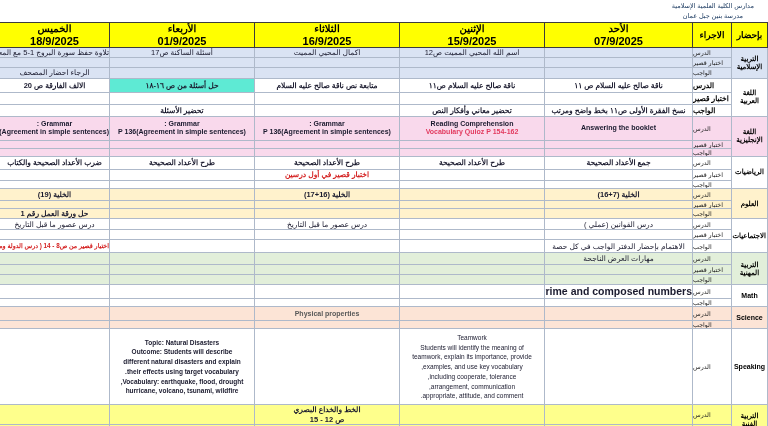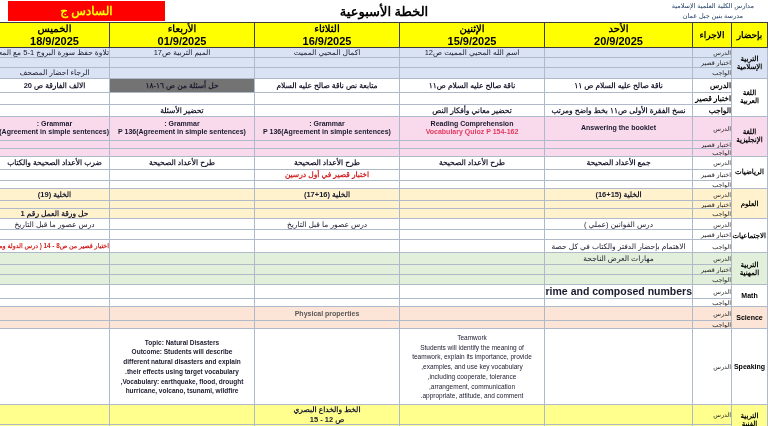--- a/index.html
+++ b/index.html
@@ -13,62 +13,60 @@
     font-weight:bold;font-size:13px;color:#000}
   .school{position:absolute;right:14px;top:1px;font-size:6.5px;color:#17365d;
     text-align:center;line-height:1.55}
   table{border-collapse:collapse;width:768px;table-layout:fixed;border:1px solid #555}
   th,td{border:1px solid #aeb9ca;overflow:hidden}
   thead th{background:#ffff00;border:1px solid #3c3c3c;height:23px;vertical-align:middle;padding:0;text-align:center}
   .hsub{font-size:9px;font-weight:bold;color:#000}
   .dname{font-size:10px;font-weight:bold;line-height:1.15;color:#000}
   .ddate{font-size:11px;font-weight:bold;line-height:1.1;color:#000}
   .sname{font-weight:bold;font-size:7px;text-align:center;vertical-align:middle;padding:0 1px;color:#000}
-  .plabel{font-size:6.3px;color:#222;text-align:right;vertical-align:middle;white-space:nowrap}
+  .plabel{font-size:6.3px;color:#222;text-align:left;vertical-align:middle;white-space:nowrap}
   .pb{font-size:7.5px;font-weight:bold;color:#000}
   .cell{text-align:center;vertical-align:middle;padding:0}
   .line{font-size:7.5px;line-height:1.25;white-space:nowrap;color:#1a1a2e}
   .b{font-weight:bold}
   .red{color:#d42020}
   .rose{color:#e23a5f}
   .gray{color:#595959}
   .big{font-size:10.5px}
   .en{font-size:7px}
   .sp{font-size:6.5px;line-height:1.5}
   .xs{font-size:6.3px}
 </style>
 </head>
 <body>
 
 <div class="topbar">
   <div class="school">
     <div>مدارس الكلية العلمية الإسلامية</div>
     <div>مدرسة بنين جبل عمان</div>
   </div>
-  <div class="title">الخطة الأسبوعية</div>
-  <div class="class-badge">السادس ج</div>
 </div>
 
 <table dir="rtl">
   <colgroup>
     <col style="width:36px">
       <col style="width:39px">
       <col style="width:148px">
     <col style="width:145px">
       <col style="width:145px">
       <col style="width:145px">
       <col style="width:110px">
   </colgroup>
   <thead>
     <tr>
       <th class="hsub">بإحضار</th>
       <th class="hsub">الاجراء</th>
       <th>
         <div class="dname">الأحد</div>
-        <div class="ddate">20/9/2025</div>
+        <div class="ddate">07/9/2025</div>
       </th>
       <th>
         <div class="dname">الإثنين</div>
         <div class="ddate">15/9/2025</div>
       </th>
       <th>
         <div class="dname">الثلاثاء</div>
         <div class="ddate">16/9/2025</div>
       </th>
       <th>
@@ -86,21 +84,21 @@
         <td rowspan="3" class="sname" style="background: rgb(218, 227, 243);">التربية الإسلامية</td>
         <td class="plabel " style="background: rgb(218, 227, 243);">الدرس</td>
         <td class="cell" style="background: rgb(218, 227, 243);"></td>
         <td class="cell" style="background: rgb(218, 227, 243);">
           <div class="line ">اسم الله المحيي المميت ص12</div>
         </td>
         <td class="cell" style="background: rgb(218, 227, 243);">
           <div class="line ">اكمال المحيي المميت</div>
         </td>
         <td class="cell" style="background: rgb(218, 227, 243);">
-          <div class="line ">الميم التربية ص17</div>
+          <div class="line ">أسئلة الساكنة ص17</div>
         </td>
         <td class="cell" style="background: rgb(218, 227, 243);">
           <div class="line ">تلاوة حفظ سورة البروج 1-5 مع المعلمة</div>
         </td>
       </tr>
       <tr style="height: 10px;">
         <td class="plabel " style="background: rgb(218, 227, 243);">اختبار قصير</td>
         <td class="cell" style="background: rgb(218, 227, 243);"></td>
         <td class="cell" style="background: rgb(218, 227, 243);"></td>
         <td class="cell" style="background: rgb(218, 227, 243);"></td>
@@ -122,21 +120,21 @@
         <td class="plabel pb" style="background: rgb(255, 255, 255);">الدرس</td>
         <td class="cell" style="background: rgb(255, 255, 255);">
           <div class="line b">ناقة صالح عليه السلام ص ١١</div>
         </td>
         <td class="cell" style="background: rgb(255, 255, 255);">
           <div class="line b">ناقة صالح عليه السلام ص١١</div>
         </td>
         <td class="cell" style="background: rgb(255, 255, 255);">
           <div class="line b">متابعة نص ناقة صالح عليه السلام</div>
         </td>
-        <td class="cell" style="background: #737373;">
+        <td class="cell" style="background: #5eead4;">
           <div class="line b">حل أسئلة من ص ١٦-١٨</div>
         </td>
         <td class="cell" style="background: rgb(255, 255, 255);">
           <div class="line b">الالف الفارقة ص 20</div>
         </td>
       </tr>
       <tr style="height: 12px;">
         <td class="plabel pb" style="background: rgb(255, 255, 255);">اختبار قصير</td>
         <td class="cell" style="background: rgb(255, 255, 255);"></td>
         <td class="cell" style="background: rgb(255, 255, 255);"></td>
@@ -231,21 +229,21 @@
         <td class="cell" style="background: rgb(255, 255, 255);"></td>
         <td class="cell" style="background: rgb(255, 255, 255);"></td>
         <td class="cell" style="background: rgb(255, 255, 255);"></td>
         <td class="cell" style="background: rgb(255, 255, 255);"></td>
         <td class="cell" style="background: rgb(255, 255, 255);"></td>
       </tr>
       <tr style="height: 12px;">
         <td rowspan="3" class="sname" style="background: rgb(255, 242, 204);">العلوم</td>
         <td class="plabel " style="background: rgb(255, 242, 204);">الدرس</td>
         <td class="cell" style="background: rgb(255, 242, 204);">
-          <div class="line b">الخلية (15+16)</div>
+          <div class="line b">الخلية (7+16)</div>
         </td>
         <td class="cell" style="background: rgb(255, 242, 204);"></td>
         <td class="cell" style="background: rgb(255, 242, 204);">
           <div class="line b">الخلية (16+17)</div>
         </td>
         <td class="cell" style="background: rgb(255, 242, 204);"></td>
         <td class="cell" style="background: rgb(255, 242, 204);">
           <div class="line b">الخلية (19)</div>
         </td>
       </tr>
@@ -286,21 +284,21 @@
         <td class="plabel " style="background: rgb(255, 255, 255);">اختبار قصير</td>
         <td class="cell" style="background: rgb(255, 255, 255);"></td>
         <td class="cell" style="background: rgb(255, 255, 255);"></td>
         <td class="cell" style="background: rgb(255, 255, 255);"></td>
         <td class="cell" style="background: rgb(255, 255, 255);"></td>
         <td class="cell" style="background: rgb(255, 255, 255);"></td>
       </tr>
       <tr style="height: 13px;">
         <td class="plabel " style="background: rgb(255, 255, 255);">الواجب</td>
         <td class="cell" style="background: rgb(255, 255, 255);">
-          <div class="line ">الاهتمام بإحضار الدفتر والكتاب في كل حصة</div>
+          <div class="line ">الاهتمام بإحضار الدفتر الواجب في كل حصة</div>
         </td>
         <td class="cell" style="background: rgb(255, 255, 255);"></td>
         <td class="cell" style="background: rgb(255, 255, 255);"></td>
         <td class="cell" style="background: rgb(255, 255, 255);"></td>
         <td class="cell" style="background: rgb(255, 255, 255);">
           <div class="line b red xs">اختبار قصير من ص8 - 14 ( درس الدولة ومكوناتها)</div>
         </td>
       </tr>
       <tr style="height: 12px;">
         <td rowspan="3" class="sname" style="background: rgb(226, 239, 218);">التربية المهنية</td>

